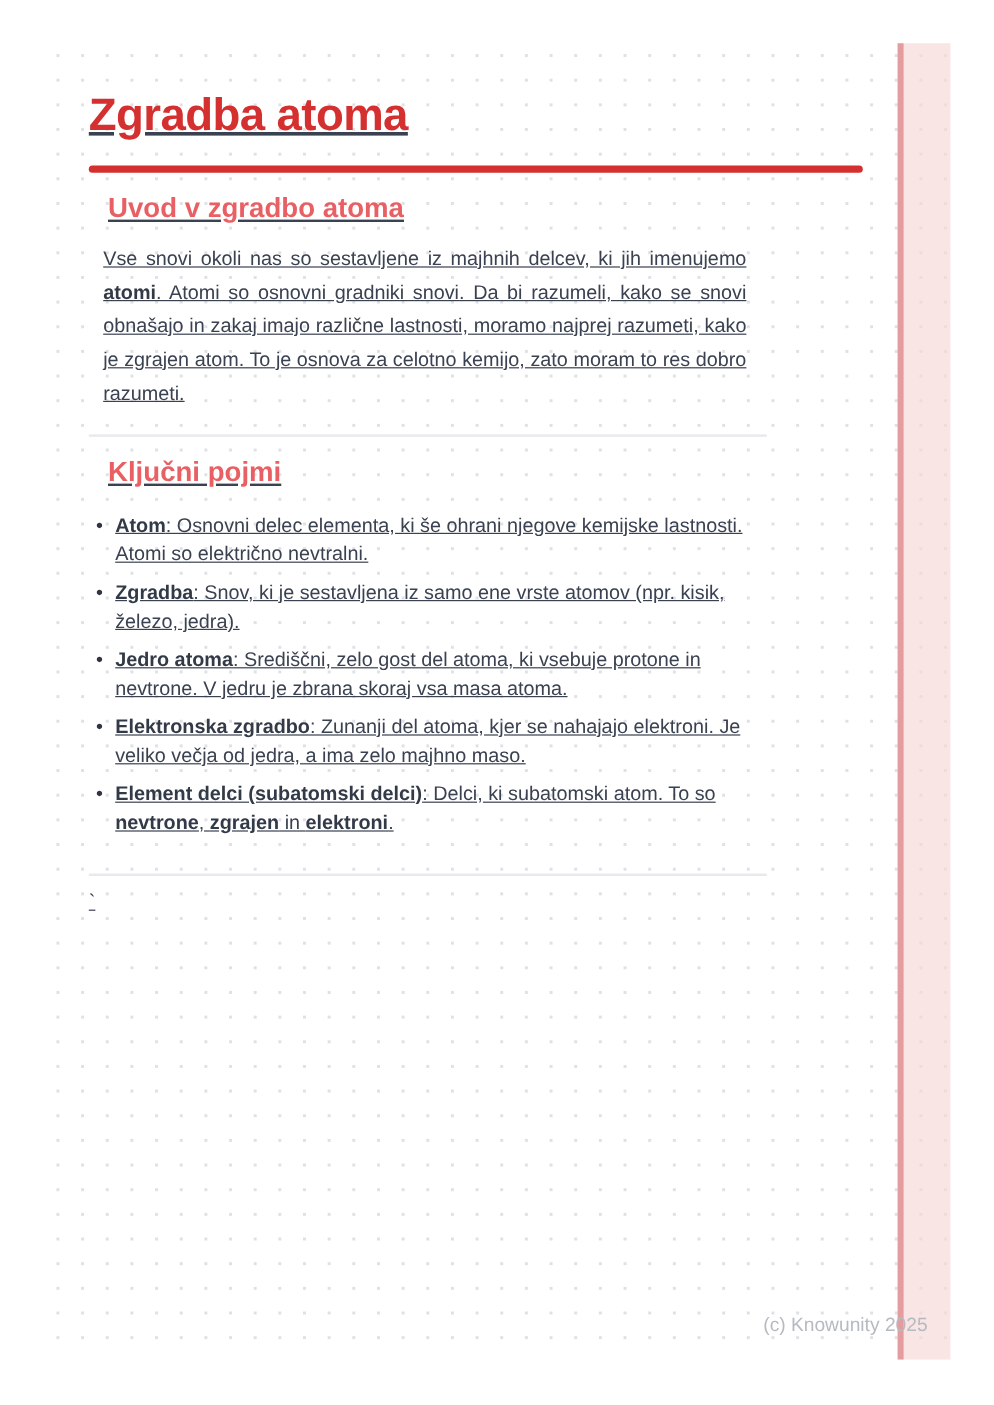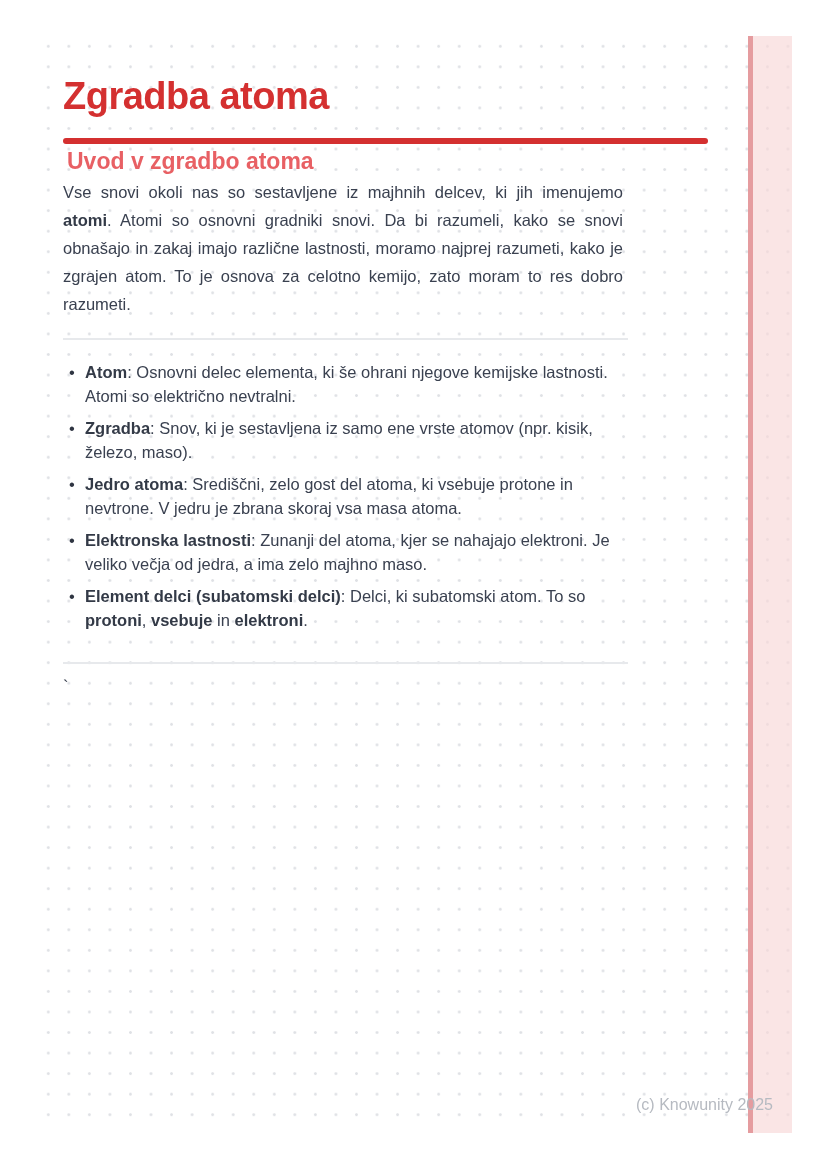--- a/index.html
+++ b/index.html
@@ -21,47 +21,48 @@
   }
   .side-stripe {
     position: absolute;
     left: 748px; top: 36px;
     width: 39px; height: 1097px;
     background: rgba(247, 215, 216, 0.66);
     border-left: 5px solid rgba(221, 128, 131, 0.72);
   }
   .content {
     position: absolute;
-    left: 63px; top: 0;
+    left: 74px; top: 0;
     width: 560px;
+    text-decoration: underline;
   }
   h1.doc-title {
     margin: 0; padding-top: 74px;
     font-size: 38px; line-height: 44px;
     font-weight: bold;
     letter-spacing: -0.5px;
     color: #d43030;
   }
   .title-rule {
     width: 645px; height: 6px;
     background: #d43030;
     border-radius: 3px;
     margin-top: 20px;
   }
   h2.section-heading {
-    margin: 4px;
+    margin: 16px;
     font-size: 23px; line-height: 26px;
     font-weight: bold;
     color: #e86064;
   }
   .h-intro   { margin-top: 39px; }
   .h-terms   { margin-top: 26px; }
   .h-details { margin-top: 30px; }
   p.body-par {
-    margin: 0;
+    margin: 12px;
     font-size: 16.5px; line-height: 28px;
     color: #3a4150;
   }
   .par-intro {
     margin-top: 13px;
     text-align: justify;
   }
   .par-details { margin-top: 22px; }
   .divider {
     height: 2px; width: 565px;
@@ -111,36 +112,37 @@
 <div class="content">
 
   <h1 class="doc-title">Zgradba atoma</h1>
   <div class="title-rule"></div>
 
   <h2 class="section-heading h-intro">Uvod v zgradbo atoma</h2>
   <p class="body-par par-intro"><span>Vse snovi okoli nas so sestavljene iz majhnih delcev, ki jih imenujemo </span><strong class="term">atomi</strong><span>. Atomi so osnovni gradniki snovi. Da bi razumeli, kako se snovi obnašajo in zakaj imajo različne lastnosti, moramo najprej razumeti, kako je zgrajen atom. To je osnova za celotno kemijo, zato moram to res dobro razumeti.</span></p>
 
   <hr class="divider">
 
+  <h2 class="section-heading h-terms">Ključni pojmi</h2>
 
   <ul class="terms-list">
     <li>
       <span class="bullet-dot">•</span><strong class="term">Atom</strong><span>: Osnovni delec elementa, ki še ohrani njegove kemijske lastnosti. Atomi so električno nevtralni.</span>
     </li>
     <li>
-      <span class="bullet-dot">•</span><strong class="term">Zgradba</strong><span>: Snov, ki je sestavljena iz samo ene vrste atomov (npr. kisik, železo, maso).</span>
+      <span class="bullet-dot">•</span><strong class="term">Zgradba</strong><span>: Snov, ki je sestavljena iz samo ene vrste atomov (npr. kisik, železo, jedra).</span>
     </li>
     <li>
       <span class="bullet-dot">•</span><strong class="term">Jedro atoma</strong><span>: Središčni, zelo gost del atoma, ki vsebuje protone in nevtrone. V jedru je zbrana skoraj vsa masa atoma.</span>
     </li>
     <li>
-      <span class="bullet-dot">•</span><strong class="term">Elektronska lastnosti</strong><span>: Zunanji del atoma, kjer se nahajajo elektroni. Je veliko večja od jedra, a ima zelo majhno maso.</span>
+      <span class="bullet-dot">•</span><strong class="term">Elektronska zgradbo</strong><span>: Zunanji del atoma, kjer se nahajajo elektroni. Je veliko večja od jedra, a ima zelo majhno maso.</span>
     </li>
     <li>
-      <span class="bullet-dot">•</span><strong class="term">Element delci (subatomski delci)</strong><span>: Delci, ki subatomski atom. To so </span><strong class="term">protoni</strong><span>, </span><strong class="term">vsebuje</strong><span> in </span><strong class="term">elektroni</strong><span>.</span>
+      <span class="bullet-dot">•</span><strong class="term">Element delci (subatomski delci)</strong><span>: Delci, ki subatomski atom. To so </span><strong class="term">nevtrone</strong><span>, </span><strong class="term">zgrajen</strong><span> in </span><strong class="term">elektroni</strong><span>.</span>
     </li>
   </ul>
 
   <hr class="divider divider-2">
 
   <span class="stray-char">`</span>
 
 </div>
 
 <div class="page-footer">(c) Knowunity 2025</div>

